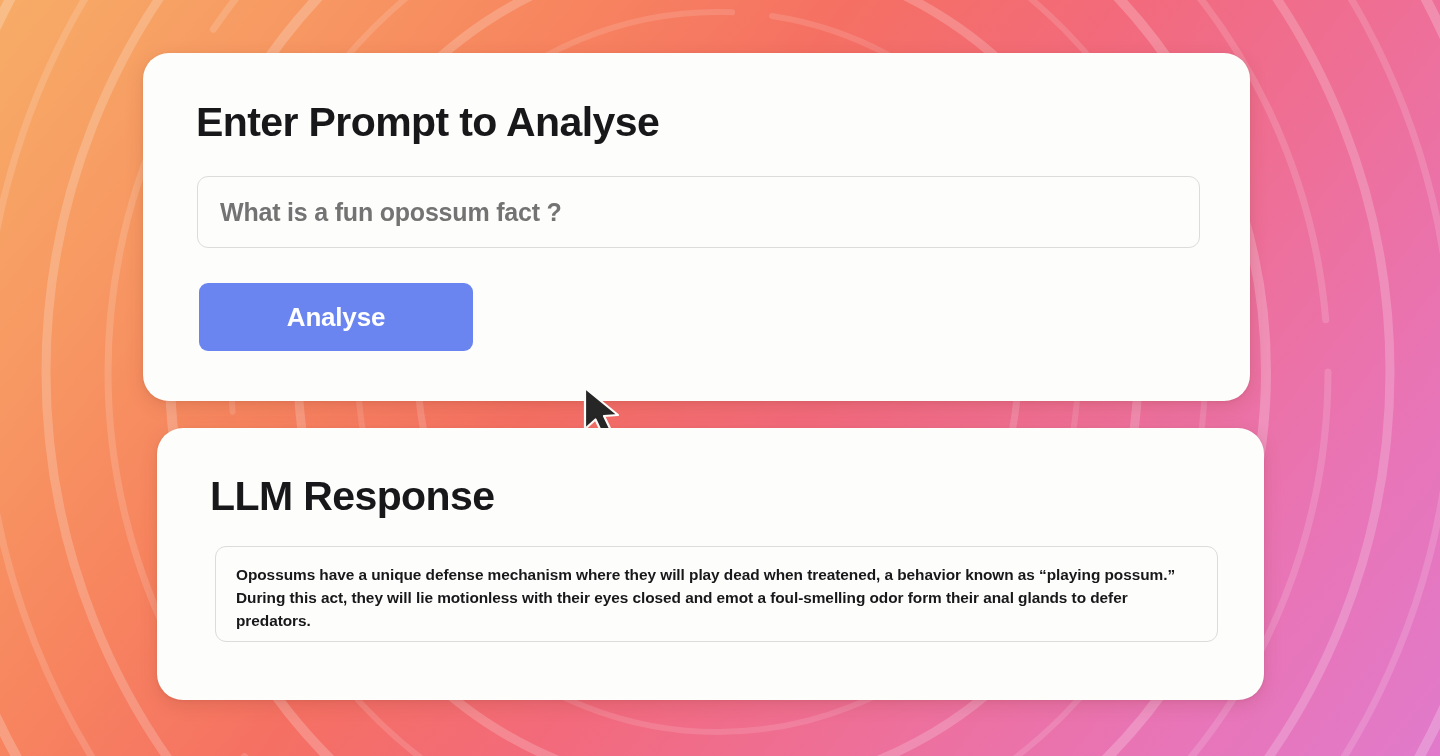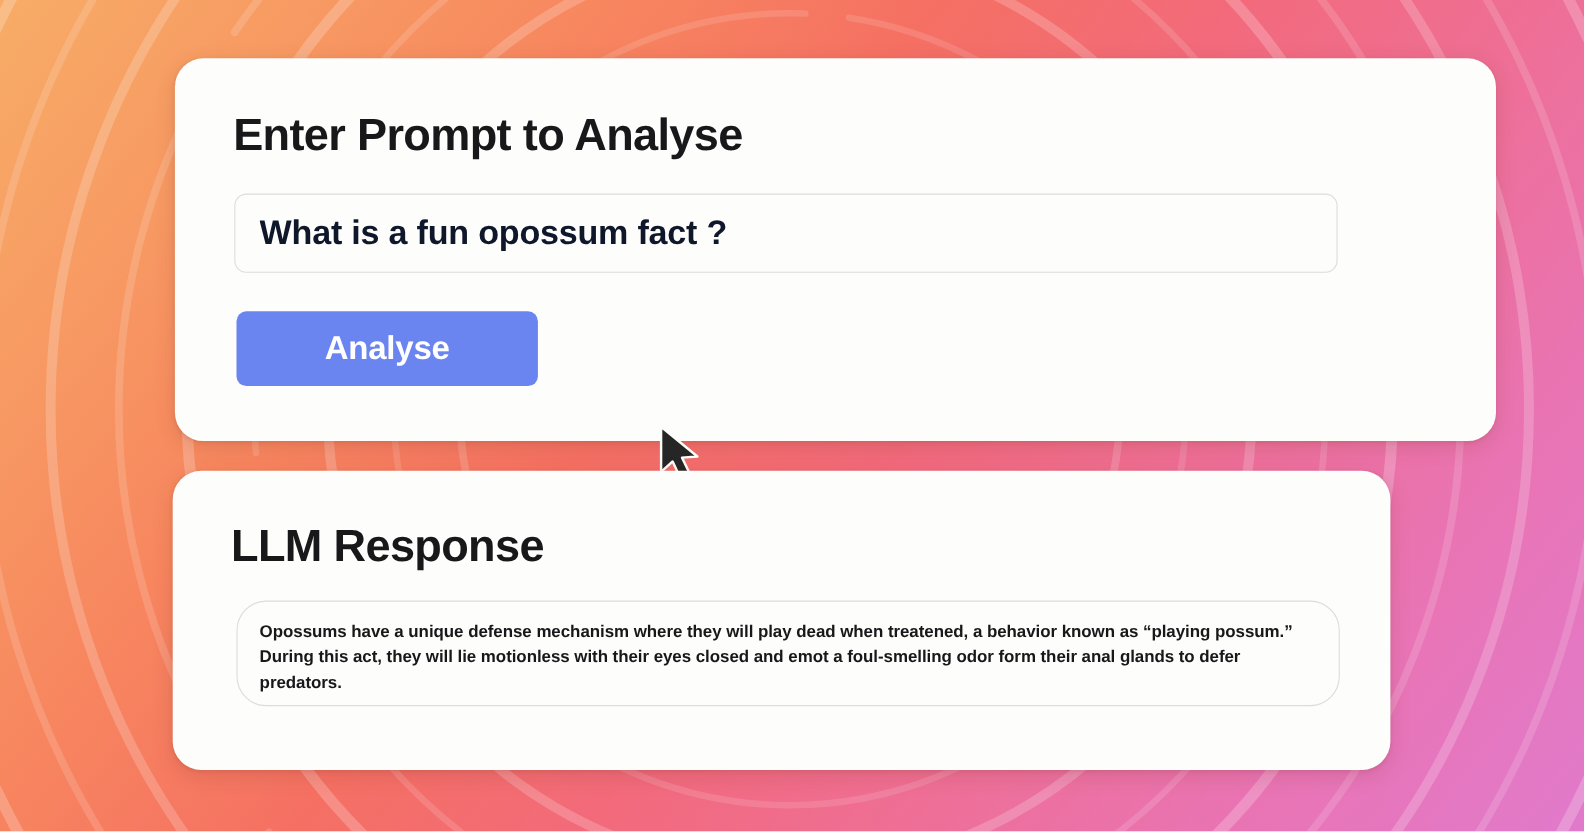--- a/index.html
+++ b/index.html
@@ -39,23 +39,23 @@
   
   .card {
     position: absolute;
     background: #FDFDFB;
     border-radius: 26px;
     box-shadow: 0 5px 18px rgba(120, 50, 30, 0.16),
                 0 1px 3px rgba(120, 50, 30, 0.10);
   }
 
   #prompt-card {
-    left: 159px;
+    left: 143px;
     top: 53px;
-    width: 1201px;
+    width: 1107px;
     height: 348px;
   }
 
   #response-card {
     left: 157px;
     top: 428px;
     width: 1107px;
     height: 272px;
     padding-left: 29px;
   }
@@ -92,52 +92,51 @@
     left: 54px;
     top: 123px;
     width: 1003px;
     height: 72px;
     display: flex;
     align-items: center;
     padding: 0 22px;
   }
 
   #prompt-input-value {
-    font-size: 31px;
-    font-weight: 700;
-    color: #0f172a;
+    font-size: 25px;
+    font-weight: 700;
+    color: #737373;
     letter-spacing: -0.2px;
     white-space: nowrap;
     overflow: hidden;
   }
 
   #analyse-button {
     position: absolute;
     left: 56px;
     top: 230px;
     width: 274px;
     height: 68px;
     background: #6A84F0;
     border: none;
     border-radius: 9px;
     color: #FFFFFF;
     font-family: "Liberation Sans", sans-serif;
-    font-size: 30px;
+    font-size: 26px;
     font-weight: 700;
     letter-spacing: -0.2px;
     cursor: pointer;
   }
 
   #response-box {
     left: 58px;
     top: 118px;
     width: 1003px;
     height: 96px;
     padding: 16px 20px 0 20px;
-    border-radius: 27px;
   }
 
   #response-text {
     font-size: 15.4px;
     font-weight: 700;
     line-height: 23px;
     color: #18181B;
     letter-spacing: -0.05px;
   }
 

